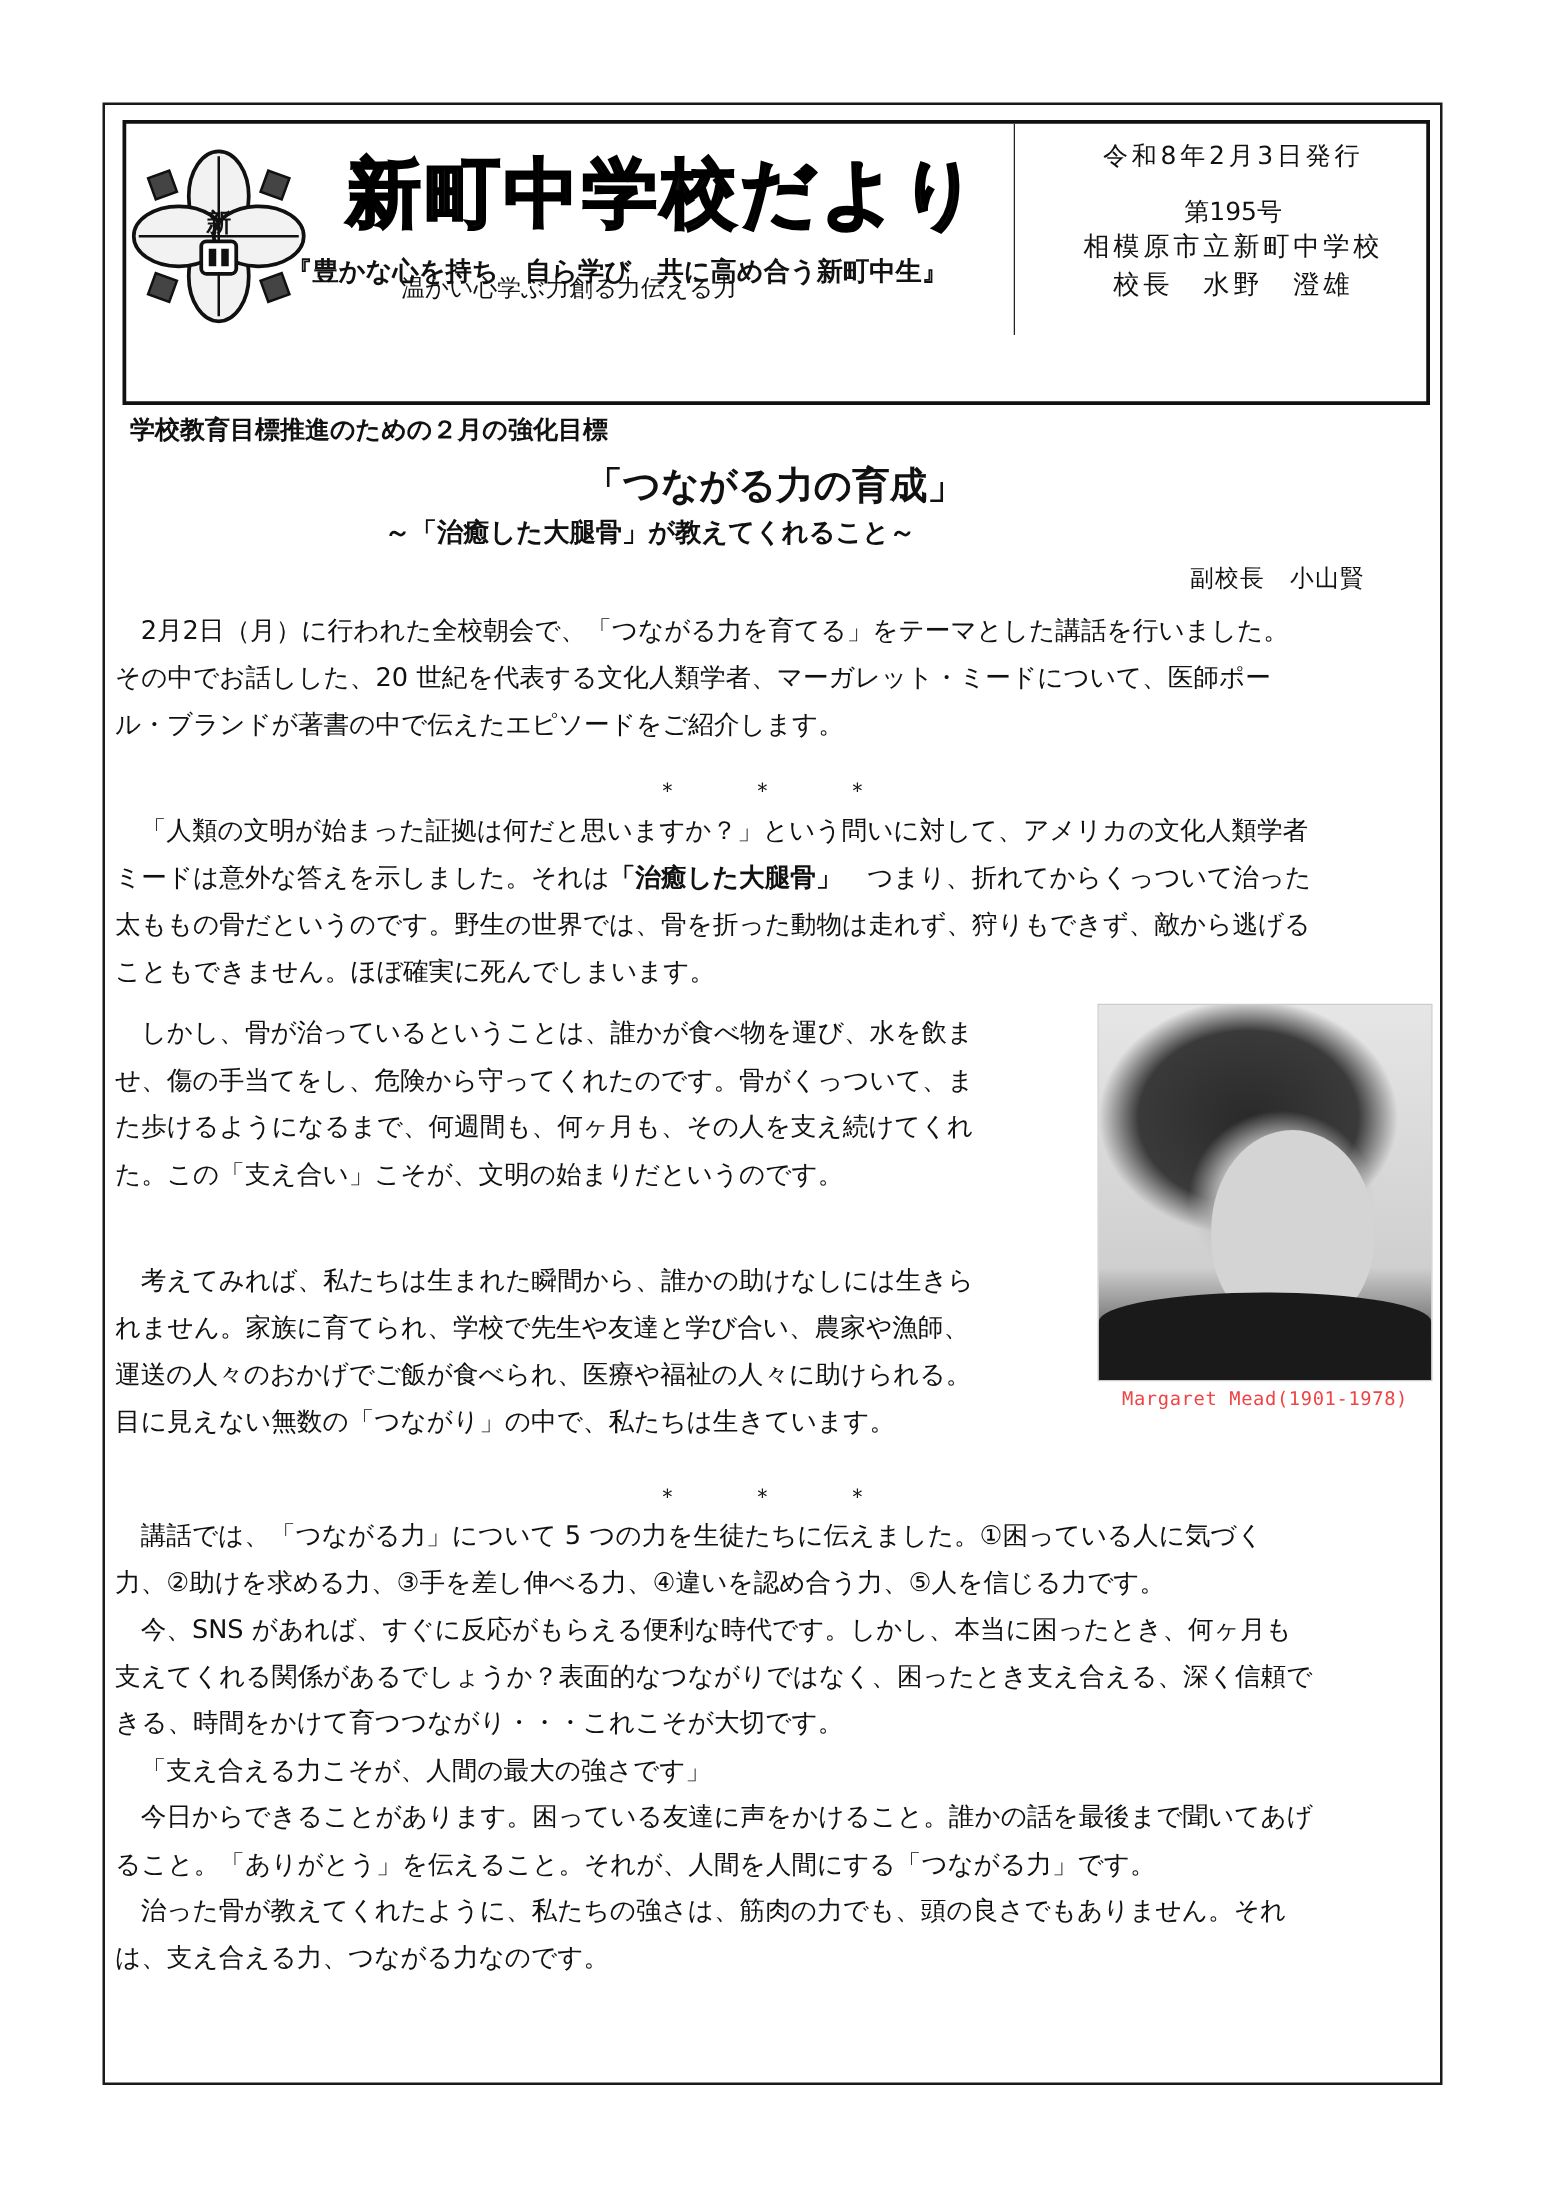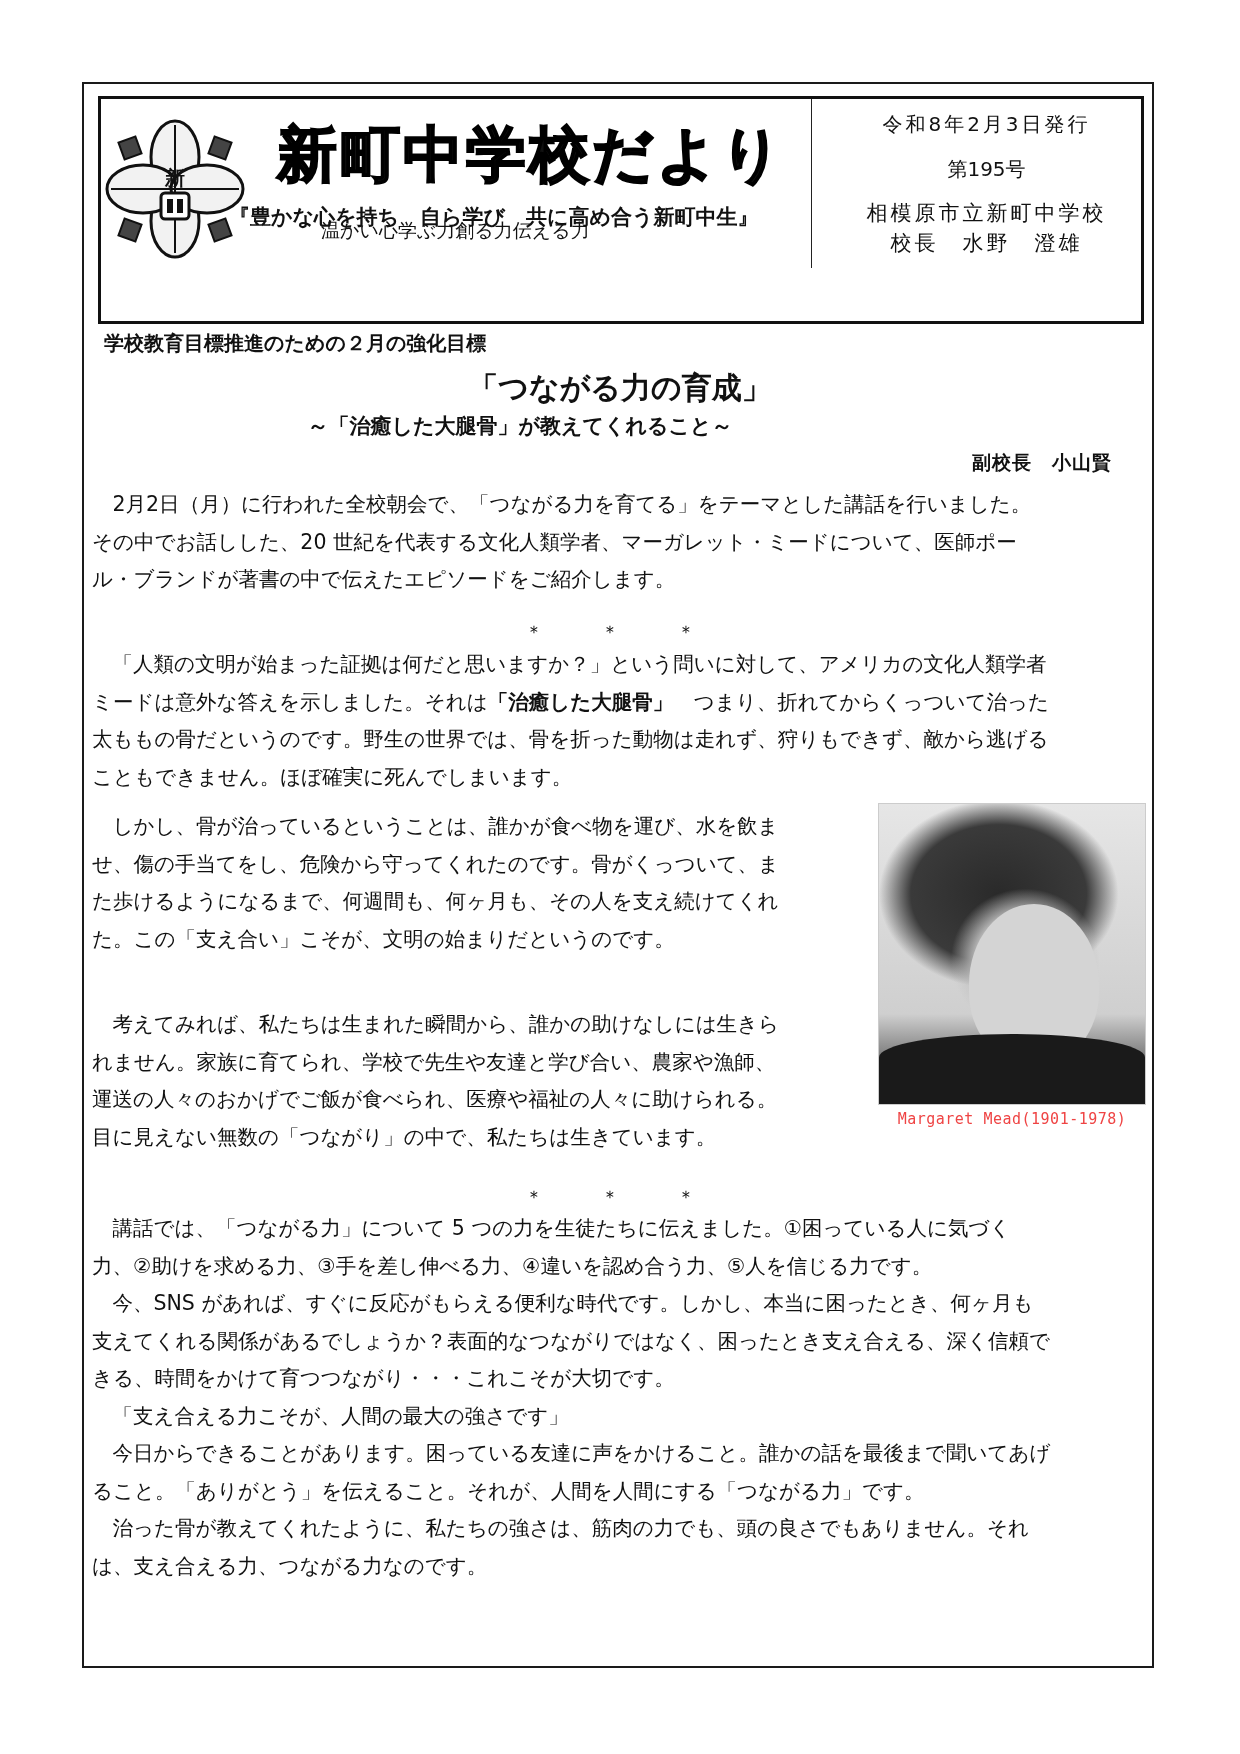--- a/index.html
+++ b/index.html
@@ -16,29 +16,29 @@
                    border-top: 1.5px solid #222; box-sizing: border-box;
                    display: flex; align-items: center; justify-content: center;
                    font-size: 22px; letter-spacing: 1px; }
   .logo { position: absolute; left: 4px; top: 20px; width: 140px; height: 140px; }
   .title { position: absolute; left: 176px; top: 16px; font-size: 60px; font-weight: 900;
            letter-spacing: 3px; font-family: "DejaVu Sans", sans-serif; -webkit-text-stroke: 2px #000; }
   .motto { position: absolute; left: 128px; top: 104px; font-size: 21px; font-weight: bold; white-space: nowrap; }
   .virtues { position: absolute; left: 220px; top: 119px; font-size: 19px; white-space: nowrap; display: flex; }
   .issue-date { margin-top: 12px; font-size: 20px; letter-spacing: 3px; }
   .issue-no { margin-top: 18px; font-size: 20px; }
-  .school-name { margin-top: 16px; font-size: 21px; letter-spacing: 3px; }
+  .school-name { font-size: 21px; letter-spacing: 3px; }
   .principal { margin-top: 2px; font-size: 21px; letter-spacing: 3px; }
 
   .section-label { position: absolute; left: 104px; top: 330px; font-size: 20px; font-weight: bold; }
   .headline { position: absolute; left: 0; width: 1240px; top: 368px; text-align: center;
               font-size: 30px; font-weight: bold; }
   .subhead { position: absolute; left: 0; width: 1040px; top: 412px; text-align: center;
              font-size: 21px; font-weight: bold; }
-  .author { position: absolute; right: 128px; top: 450px; font-size: 19px; letter-spacing: 1px; font-weight: bold; }
+  .author { position: absolute; right: 148px; top: 450px; font-size: 19px; letter-spacing: 1px; }
 
   .body-text { position: absolute; left: 92px; font-size: 20.5px; line-height: 37.5px; white-space: nowrap; }
   .stars { position: absolute; left: 0; width: 1240px; text-align: center; font-size: 18px; letter-spacing: 20px; }
   .bold { font-weight: bold; }
 
   .photo { position: absolute; left: 878px; top: 803px; width: 268px; height: 302px;
            background: radial-gradient(ellipse 40% 34% at 55% 52%, #d9d9d9 0%, #bfbfbf 45%, transparent 70%),
                        radial-gradient(ellipse 60% 42% at 45% 30%, #2a2a2a 0%, #3a3a3a 55%, transparent 75%),
                        linear-gradient(180deg, #e6e6e6 0%, #cfcfcf 70%, #222 100%);
            border: 1px solid #ccc; box-sizing: border-box; overflow: hidden; }

